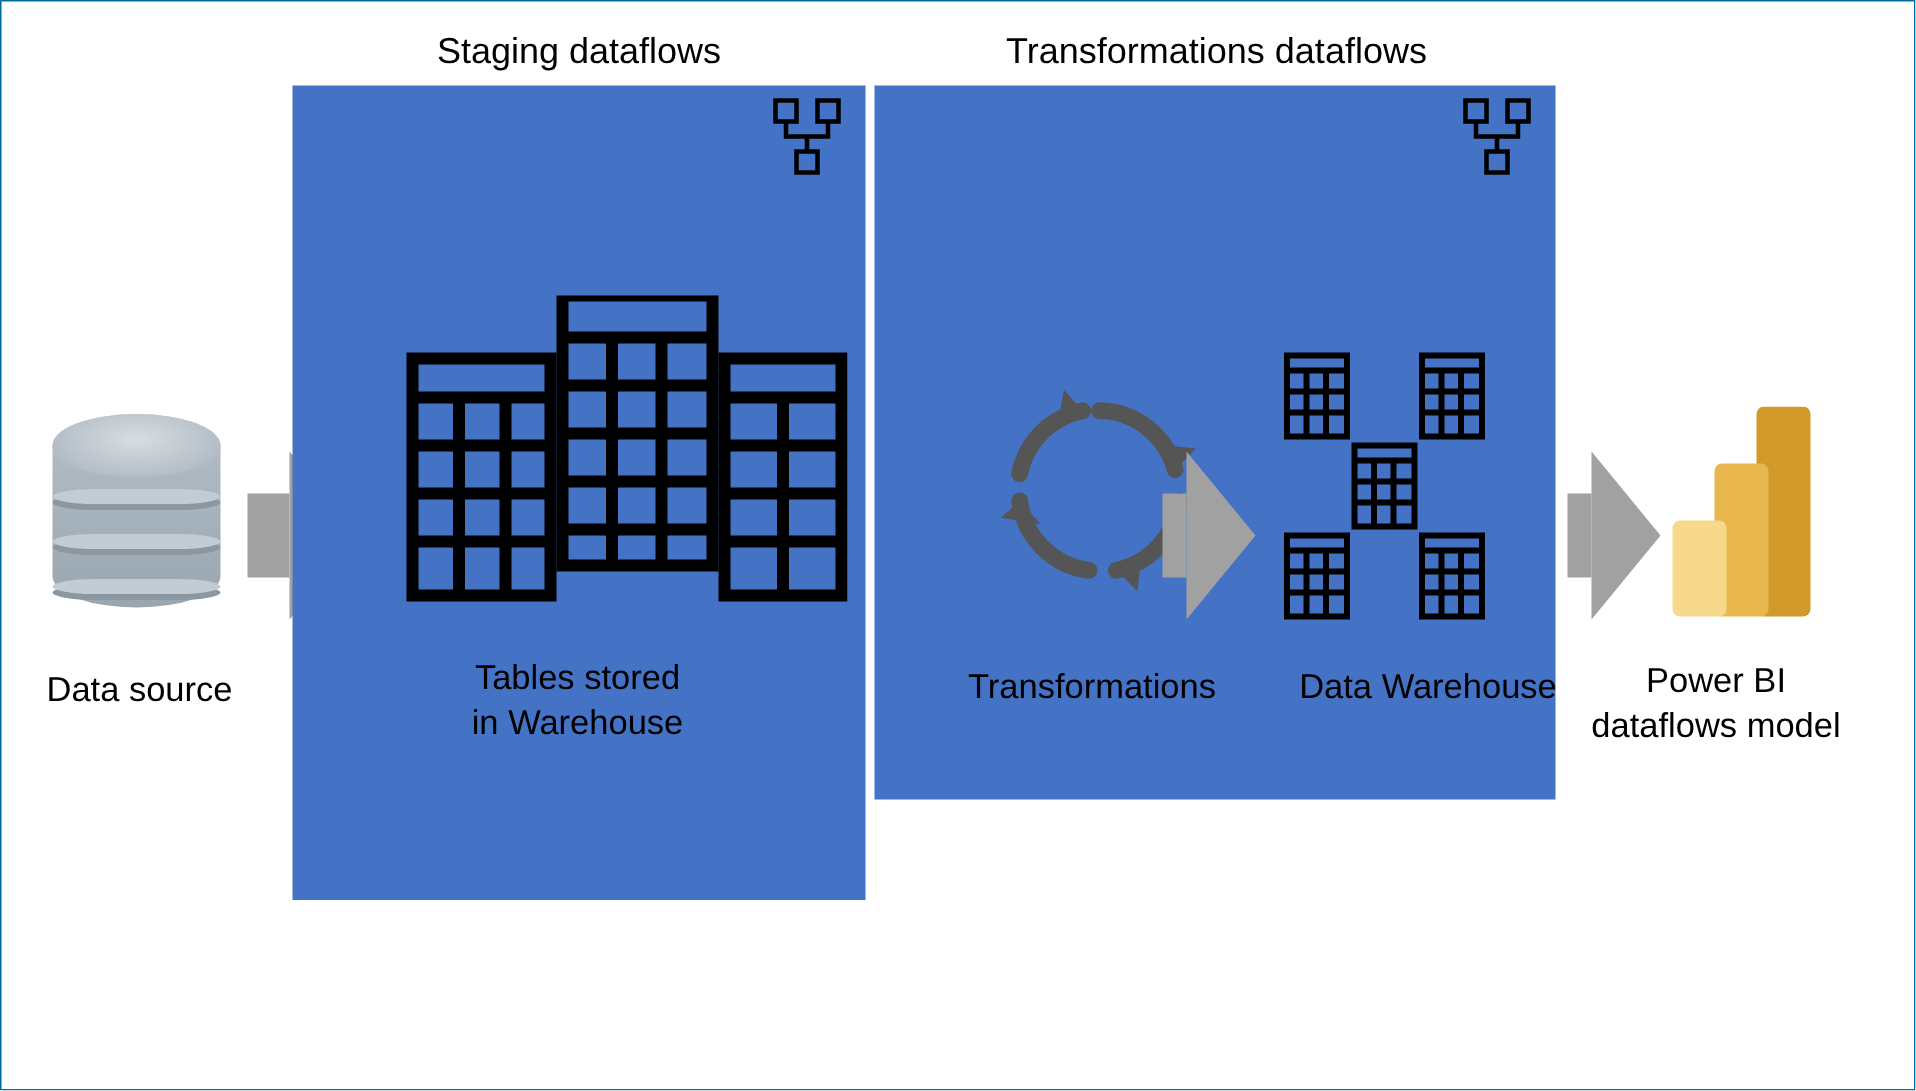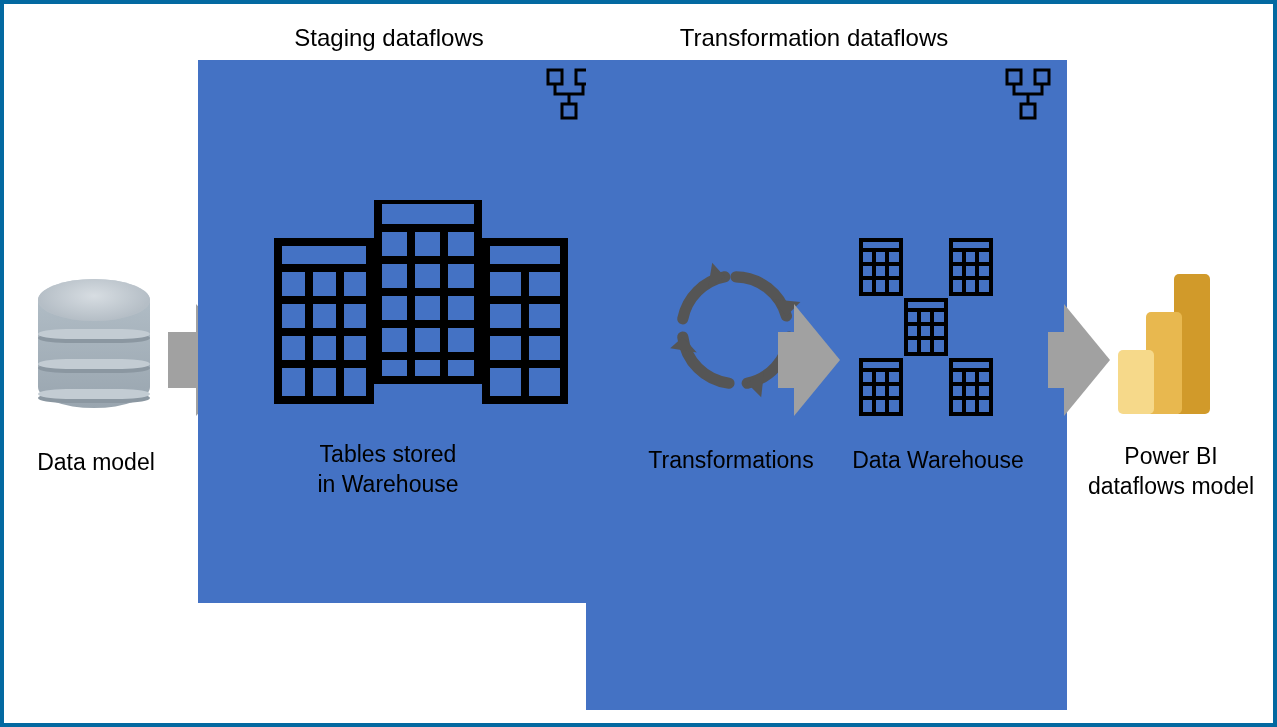--- a/index.html
+++ b/index.html
@@ -6,39 +6,39 @@
     margin: 0;
     padding: 0;
     background: #ffffff;
     font-family: "Segoe UI", "Helvetica Neue", Arial, sans-serif;
     color: #000;
   }
   .canvas {
     width: 1277px;
     height: 727px;
     position: relative;
-    border: 4px solid #0369a1;
+    border: 1px solid #0369a1;
     background: #fff;
     box-sizing: border-box;
     overflow: hidden;
   }
   .panel-title {
     position: absolute;
     font-size: 24px;
     top: 20px;
     text-align: center;
     width: auto;
   }
   .blue-panel {
     position: absolute;
     background: #4472C4;
     top: 56px;
   }
-  .panel-staging { left: 194px; width: 382px; height: 543px; padding-left: 28px; }
-  .panel-transform { left: 582px; width: 454px; height: 650px; padding-left: 27px; }
+  .panel-staging { left: 194px; width: 382px; height: 543px; }
+  .panel-transform { left: 582px; width: 454px; height: 476px; }
   .glyph-label {
     position: absolute;
     font-size: 23px;
     text-align: center;
     line-height: 1.3;
     color: #000;
   }
   
   .db {
     position: absolute;
@@ -96,30 +96,30 @@
   }
   
   .dataflow-icon { position: absolute; right: 12px; top: 8px; }
 </style>
 </head>
 <body>
 
 <div class="canvas">
 
   <div class="panel-title" style="left:250px; width:270px;">Staging dataflows</div>
-  <div class="panel-title" style="left:660px; width:300px;">Transformation dataflows</div>
+  <div class="panel-title" style="left:660px; width:300px;">Transformations dataflows</div>
 
   <div class="db">
     <div class="body"></div>
     <div class="ring r1"></div>
     <div class="ring r2"></div>
     <div class="ring r3"></div>
     <div class="disk disk-top"></div>
   </div>
-  <div class="glyph-label" style="left:22px; top:444px; width:140px;">Data model</div>
+  <div class="glyph-label" style="left:22px; top:444px; width:140px;">Data source</div>
 
   <div class="arrow" style="left:164px; top:300px;">
     <div class="shaft" style="width:28px;"></div>
     <div class="head"></div>
   </div>
 
   <div class="blue-panel panel-staging">
 
     <svg class="dataflow-icon" width="56" height="56" viewBox="0 0 56 56">
       <g stroke="#000" stroke-width="3" fill="none">
@@ -237,31 +237,31 @@
         <g transform="translate(95,130)">
           <rect x="0" y="0" width="40" height="54"></rect>
           <line x1="0" y1="10" x2="40" y2="10"></line>
             <line x1="0" y1="24" x2="40" y2="24"></line>
             <line x1="0" y1="38" x2="40" y2="38"></line>
           <line x1="13" y1="10" x2="13" y2="54"></line>
             <line x1="26" y1="10" x2="26" y2="54"></line>
         </g>
       </g>
     </svg>
-    <div class="glyph-label" style="left:252px; top:386px; width:200px;">Data Warehouse</div>
+    <div class="glyph-label" style="left:269px; top:386px; width:200px;">Data Warehouse</div>
   </div>
 
   <div class="arrow" style="left:1044px; top:300px;">
     <div class="shaft" style="width:16px;"></div>
     <div class="head" style="border-left-width:46px;"></div>
   </div>
 
   <svg style="position:absolute; left:1108px; top:270px;" width="110" height="150" viewBox="0 0 110 150">
     <rect x="62" y="0" width="36" height="140" rx="5" fill="#D19A2A"></rect>
     <rect x="34" y="38" width="36" height="102" rx="5" fill="#E8B84F"></rect>
     <rect x="6" y="76" width="36" height="64" rx="5" fill="#F6D98A"></rect>
   </svg>
-  <div class="glyph-label" style="left:1072px; top:438px; width:190px;">
+  <div class="glyph-label" style="left:1048px; top:438px; width:190px;">
     <div>Power BI</div>
     <div>dataflows model</div>
   </div>
 
 </div>
 
 </body></html>

